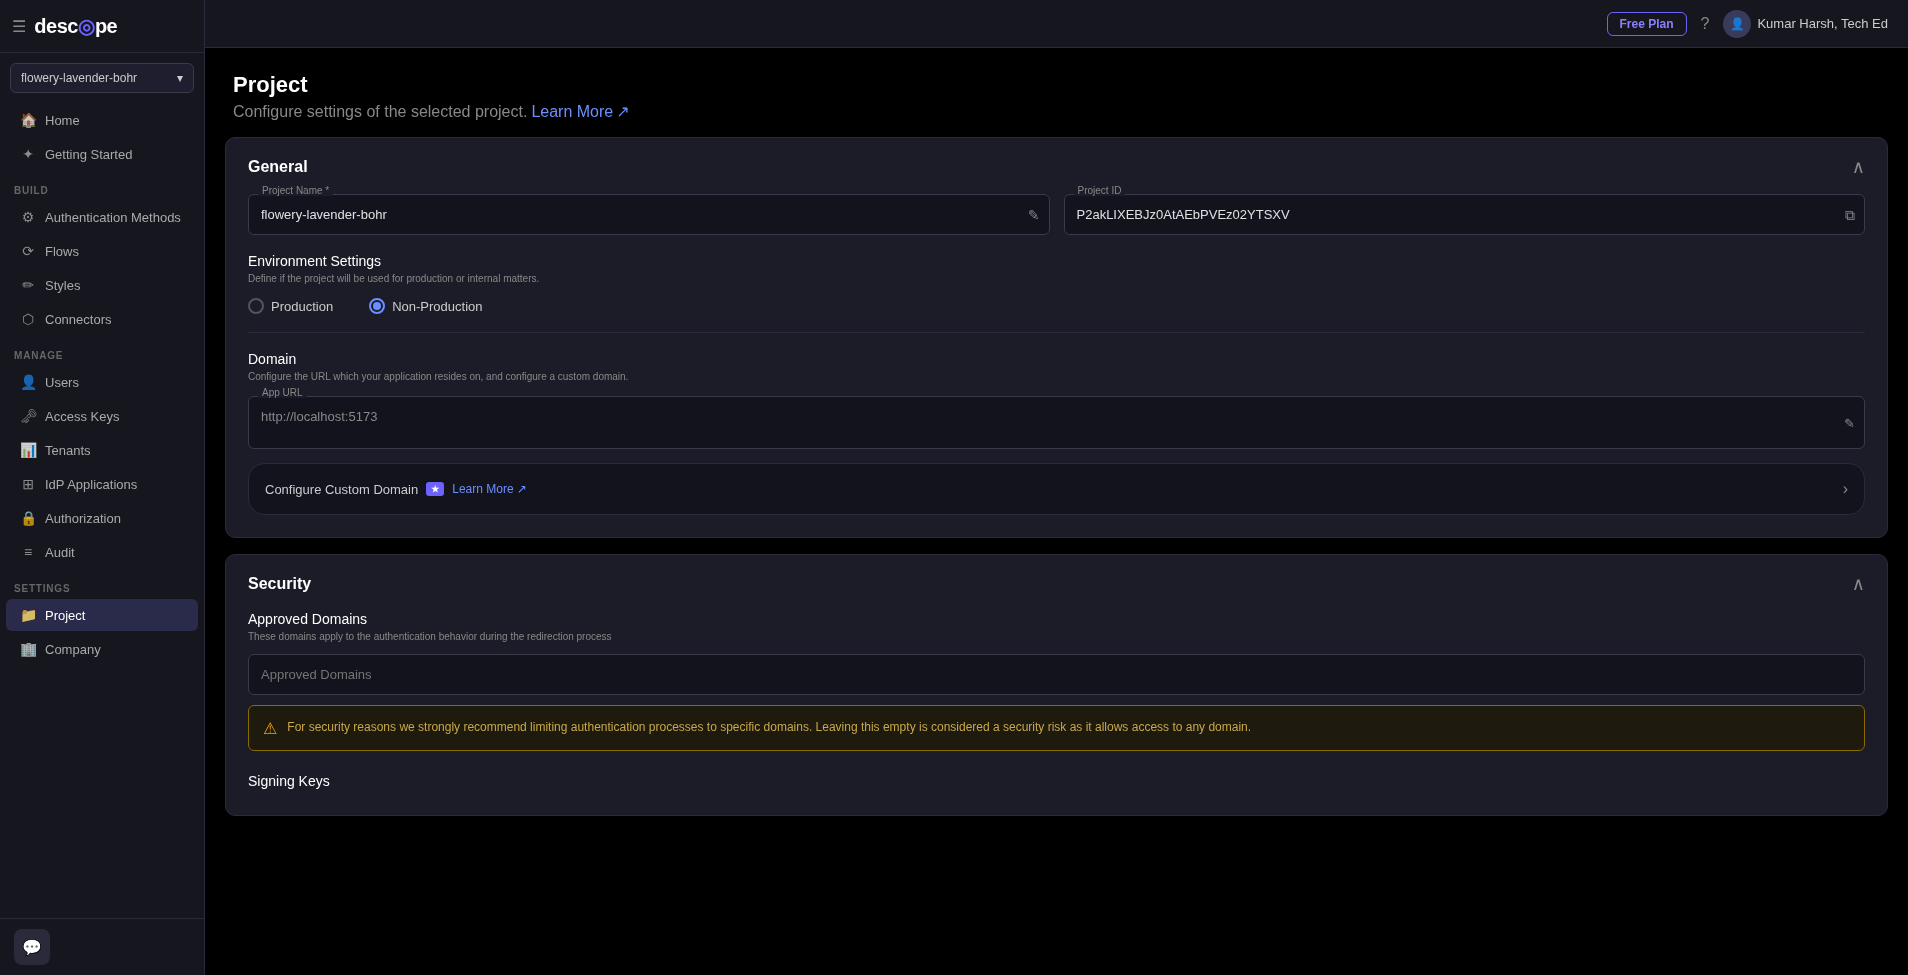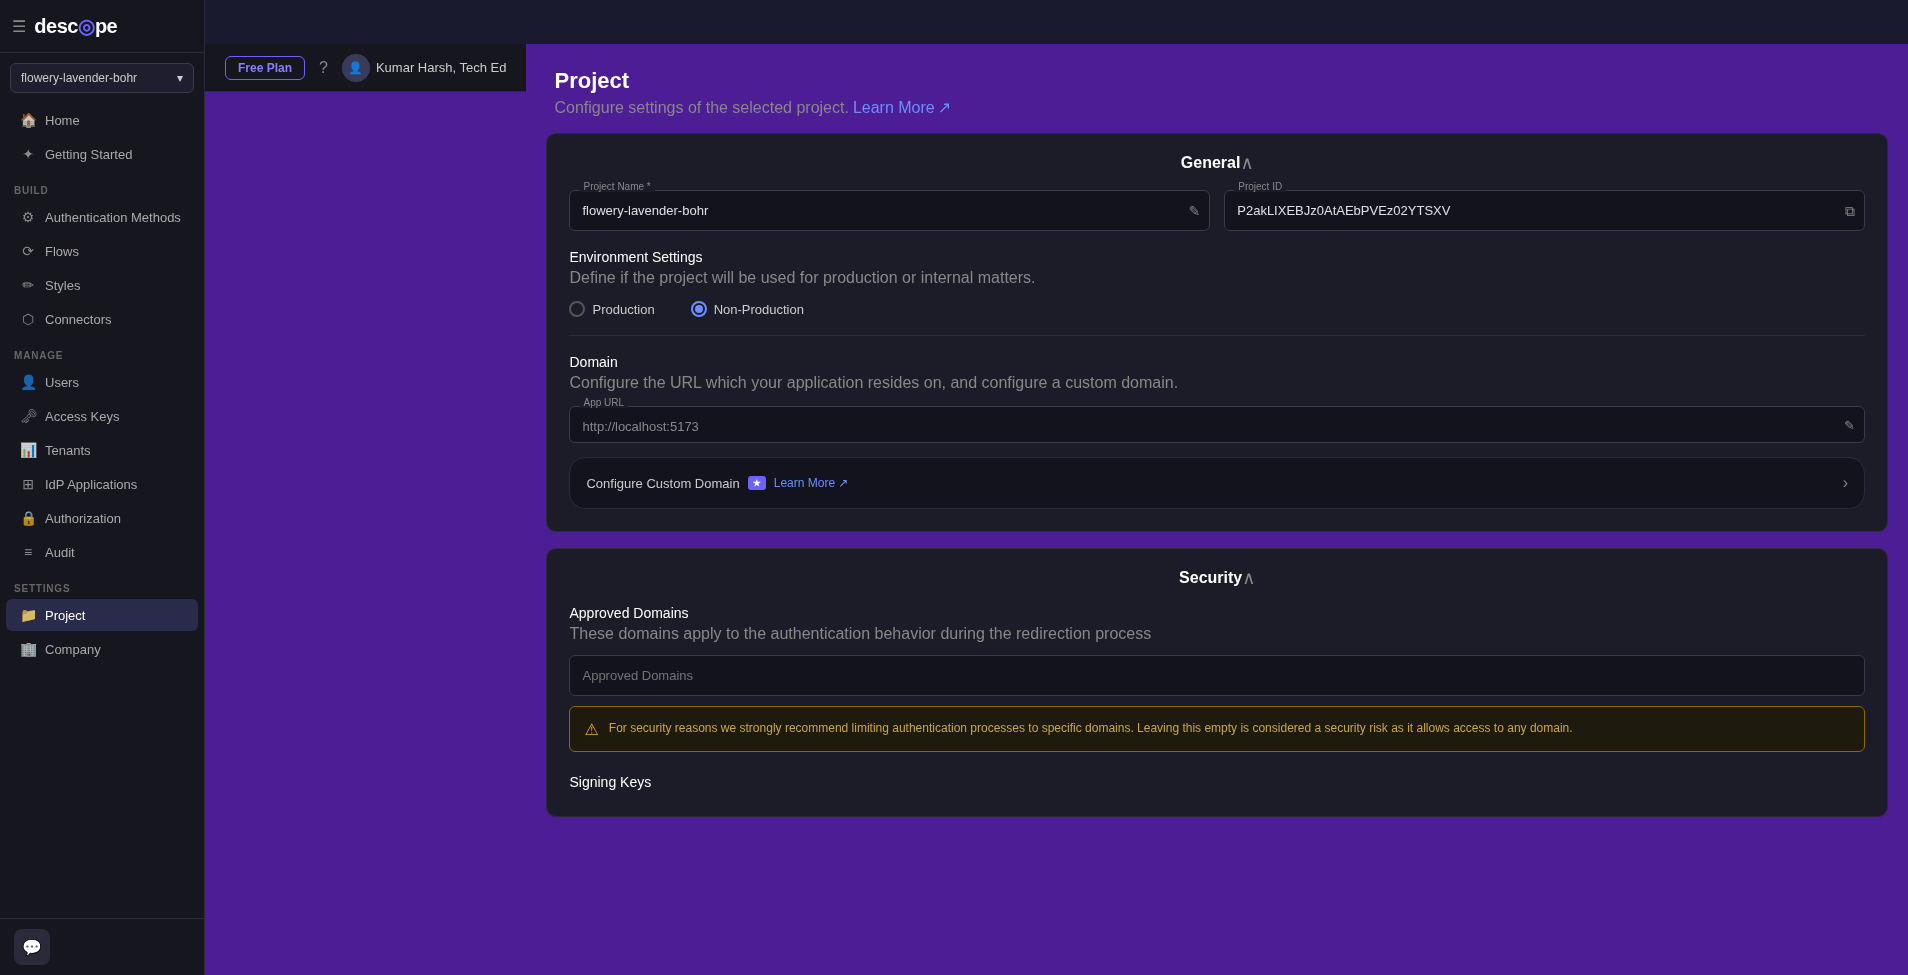--- a/index.html
+++ b/index.html
@@ -17,65 +17,65 @@
     .sidebar-section-label { padding: 14px 14px 4px; font-size: 10px; color: #666; text-transform: uppercase; letter-spacing: 0.8px; font-weight: 600; }
 
     .sidebar-item { display: flex; align-items: center; gap: 9px; padding: 8px 14px; cursor: pointer; border-radius: 6px; margin: 1px 6px; color: #aaa; font-size: 13px; transition: background 0.15s; }
     .sidebar-item.active { background: #2a2a4a; color: #fff; }
     .sidebar-icon { font-size: 14px; width: 16px; text-align: center; opacity: 0.8; }
 
     .sidebar-bottom { margin-top: auto; padding: 10px 14px; border-top: 1px solid #2a2a3a; }
     .support-btn { display: flex; align-items: center; justify-content: center; width: 36px; height: 36px; background: #2a2a3a; border-radius: 8px; cursor: pointer; font-size: 16px; }
 
     
-    .main { flex: 1; display: flex; flex-direction: row; overflow: hidden; background: #4c1d95; margin-top: 44px; }
+    .main { flex: 1; display: flex; flex-direction: column; overflow: hidden; background: #000000; }
 
     
     .topbar { background: #16161e; border-bottom: 1px solid #2a2a3a; padding: 0 20px; height: 48px; display: flex; align-items: center; justify-content: flex-end; gap: 14px; flex-shrink: 0; }
     .free-plan-btn { background: transparent; border: 1.5px solid #6c63ff; color: #8a80ff; padding: 4px 12px; border-radius: 6px; font-size: 12px; cursor: pointer; font-weight: 600; }
     .topbar-icon { color: #888; font-size: 16px; cursor: pointer; }
     .user-info { display: flex; align-items: center; gap: 6px; color: #ccc; font-size: 13px; cursor: pointer; }
     .user-avatar { width: 28px; height: 28px; border-radius: 50%; background: #3a3a5a; display: flex; align-items: center; justify-content: center; font-size: 12px; color: #aaa; }
 
     
     .content { flex: 1; overflow-y: auto; padding: 0; }
     .page-header { padding: 24px 28px 16px; }
     .page-title { font-size: 22px; font-weight: 700; color: #fff; margin-bottom: 4px; }
     .page-subtitle { font-size: 16px; color: #888; display: flex; align-items: center; gap: 4px; }
     .learn-more-link { color: #6c8fff; text-decoration: none; display: flex; align-items: center; gap: 3px; }
 
     
     .card { background: #1c1c28; border: 1px solid #2a2a3a; border-radius: 10px; margin: 0 20px 16px; overflow: hidden; }
-    .card-header { padding: 18px 22px 0; display: flex; align-items: center; justify-content: center; cursor: pointer; }
+    .card-header { padding: 18px 22px 0; display: flex; align-items: center; justify-content: space-between; cursor: pointer; }
     .card-title { font-size: 16px; font-weight: 700; color: #fff; padding-bottom: 16px; }
     .collapse-btn { color: #888; font-size: 18px; padding-bottom: 16px; cursor: pointer; }
     .card-body { padding: 0 22px 22px; }
 
     
     .field-row { display: flex; gap: 14px; margin-bottom: 18px; }
     .field-group { flex: 1; position: relative; }
     .field-label { position: absolute; top: -9px; left: 10px; background: #1c1c28; padding: 0 4px; font-size: 10px; color: #888; z-index: 1; }
     .field-input { width: 100%; background: #13131e; border: 1px solid #3a3a4a; border-radius: 6px; padding: 12px 38px 12px 12px; color: #e0e0e0; font-size: 13px; outline: none; }
     .field-icon { position: absolute; right: 10px; top: 50%; transform: translateY(-50%); color: #888; cursor: pointer; font-size: 14px; }
 
     
     .section-title { font-size: 14px; font-weight: 400; color: #fff; margin-bottom: 4px; }
-    .section-desc { font-size: 16px; color: #888; margin-bottom: 14px; }
+    .section-desc { font-size: 10px; color: #888; margin-bottom: 14px; }
     .radio-group { display: flex; gap: 36px; align-items: center; }
     .radio-item { display: flex; align-items: center; gap: 7px; cursor: pointer; font-size: 13px; color: #ccc; }
     .radio-circle { width: 16px; height: 16px; border-radius: 50%; border: 2px solid #555; display: flex; align-items: center; justify-content: center; }
     .radio-circle.active { border-color: #6c8fff; }
     .radio-circle.active::after { content: ''; width: 8px; height: 8px; border-radius: 50%; background: #6c8fff; }
 
     .divider { border: none; border-top: 1px solid #2a2a3a; margin: 18px 0; }
 
     
     .app-url-group { position: relative; margin-bottom: 14px; }
     .app-url-label { position: absolute; top: -9px; left: 10px; background: #1c1c28; padding: 0 4px; font-size: 10px; color: #888; z-index: 1; }
-    .app-url-input { width: 100%; background: #13131e; border: 1px solid #3a3a4a; border-radius: 6px; padding: 12px 38px 8px 12px; color: #888; font-size: 13px; outline: none; }
+    .app-url-input { width: 100%; background: #13131e; border: 1px solid #3a3a4a; border-radius: 6px; padding: 12px 38px 24px 12px; color: #888; font-size: 13px; outline: none; }
     .app-url-edit { position: absolute; right: 10px; top: 50%; transform: translateY(-50%); color: #888; cursor: pointer; }
 
     
     .custom-domain-row { background: #13131e; border: 1px solid #2a2a3a; border-radius: 16px; padding: 16px 16px; display: flex; align-items: center; justify-content: space-between; cursor: pointer; }
     .custom-domain-left { display: flex; align-items: center; gap: 8px; font-size: 13px; color: #ccc; }
     .star-badge { background: #6c63ff; color: #fff; font-size: 9px; padding: 2px 5px; border-radius: 3px; font-weight: 700; }
     .custom-domain-link { color: #6c8fff; font-size: 12px; text-decoration: none; display: flex; align-items: center; gap: 3px; }
     .chevron-right { color: #888; font-size: 16px; }
 
     

